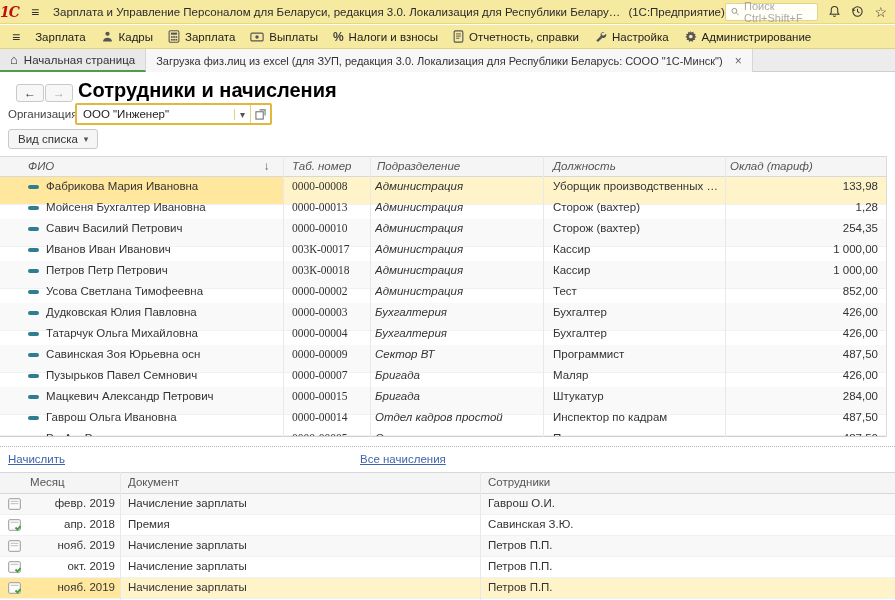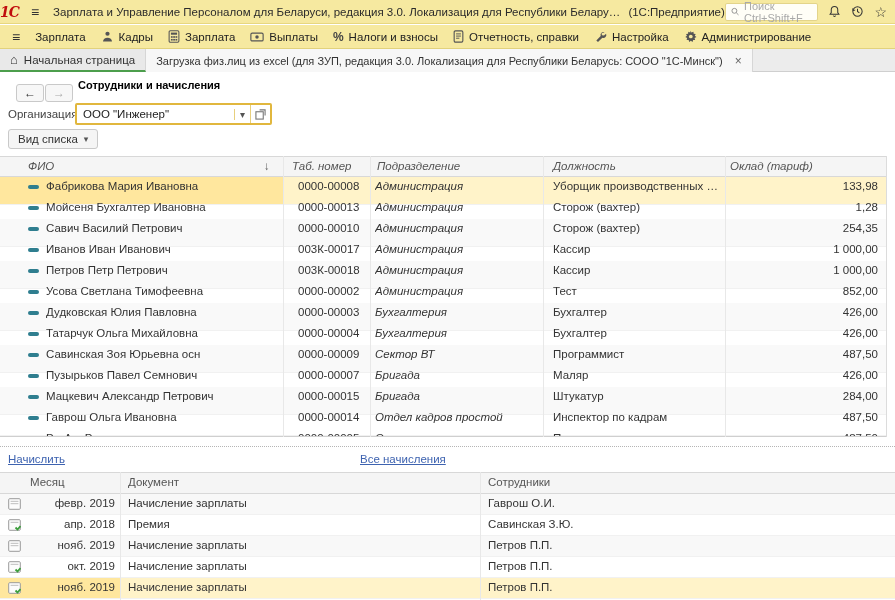--- a/index.html
+++ b/index.html
@@ -42,21 +42,21 @@
   .tab.doc { background:#f7f7f7; color:#333; font-size:11px; }
   .tab .home-glyph { font-size:13px; color:#333; }
   .tab .close { margin-left:6px; color:#666; font-size:12px; cursor:pointer; }
 
   
   .navbtn { position:absolute; top:84px; width:28px; height:18px; background:#f7f7f7;
             border:1px solid #c9c9c9; border-radius:3px; text-align:center;
             line-height:16px; font-size:12px; cursor:pointer; }
   #btn-back { left:16px; color:#333; }
   #btn-fwd  { left:45px; color:#aaa; }
-  .page-title { position:absolute; left:78px; top:79px; font-size:11px;
+  .page-title { position:absolute; left:78px; top:79px; font-size:20px;
                 font-weight:bold; color:#000; }
 
   .org-label { position:absolute; left:8px; top:108px; color:#444; }
   .org-field { position:absolute; left:75px; top:103px; width:197px; height:22px;
                background:#fff; border:2px solid var(--field-border); border-radius:2px;
                display:flex; align-items:center; }
   .org-text { flex:1; padding-left:6px; color:#222; }
   .org-dd { width:16px; text-align:center; color:#555; border-left:1px solid #e7cf7d;
             font-size:10px; cursor:pointer; }
   .org-choose { width:20px; height:100%; border-left:1px solid #e7cf7d;
@@ -74,21 +74,21 @@
               color:#555;font-style:italic; }
   .hcell { position:absolute; top:3px; white-space:nowrap; }
   .trow { position:absolute; left:0; width:886px; height:28px; border-bottom:1px solid #f1f1f1;
           cursor:pointer; }
   .trow.alt { background:#f9f9f9; }
   .trow.sel { background:var(--selection); }
   .selcell { position:absolute; left:0; top:0; width:283px; height:100%;
              background:var(--selection-active); }
   .cell { position:absolute; top:3px; white-space:nowrap; }
   .c-fio { left:46px; width:230px; overflow:hidden; }
-  .c-tab { left:298px; }
+  .c-tab { left:292px;font-family:Liberation Serif, serif; }
   .c-dep { left:375px; width:162px; overflow:hidden;font-style:italic; }
   .c-pos { left:553px; width:167px; overflow:hidden; text-overflow:ellipsis; }
   .c-sal { left:725px; width:153px; text-align:right; }
   .emp-ico { position:absolute; left:28px; top:8px; width:11px; height:4px;
              border-radius:2px; background:var(--row-icon); }
   .vline { position:absolute; top:0; width:1px; background:#e8e8e8; }
   .sort-arrow { position:absolute; left:264px; top:3px; color:#555; }
   .gutter { position:absolute; left:886px; top:0; width:9px; height:281px;
             background:#fff; border-left:1px solid #dcdcdc; }
   .partial { overflow:hidden; height:8px; border-bottom:1px solid #cfcfcf; }

